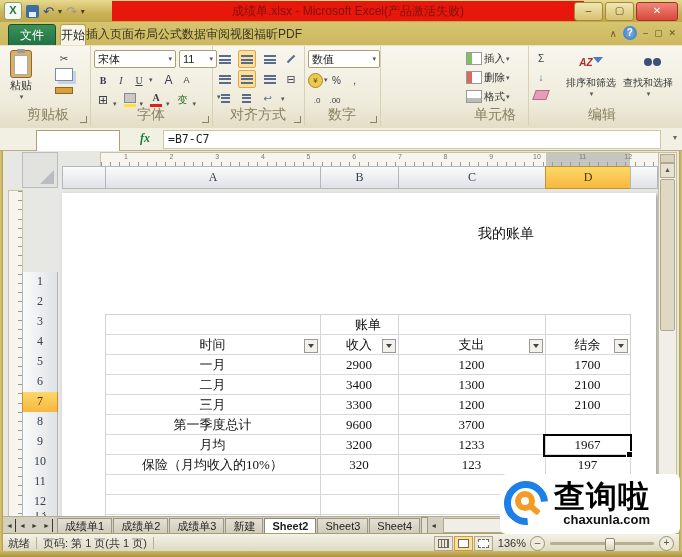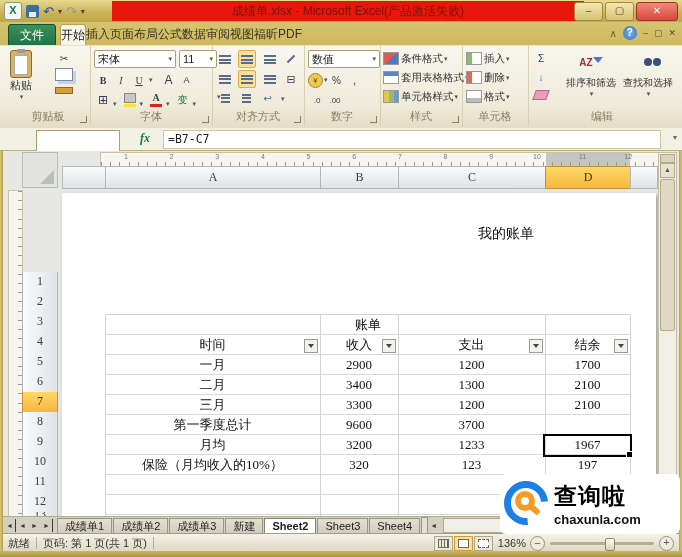--- a/index.html
+++ b/index.html
@@ -32,21 +32,21 @@
   .rtab{padding:0 0;line-height:21px;color:#3a3420;font-size:12px;}
   .rtab.active{background:#f7f4e8;border:1px solid #b4a253;border-bottom:none;border-radius:3px 3px 0 0;color:#1a1a1a;}
   .tr-icons{right:6px;top:26px;display:flex;align-items:center;gap:6px;color:#6a5c2c;font-size:10px;}
   .helpdot{width:14px;height:14px;border-radius:50%;background:radial-gradient(#7fb3e8,#2f6fc0);
     color:#fff;text-align:center;line-height:14px;font-size:10px;font-weight:bold;}
   .wb-btn{font-size:9px;color:#5c5130;}
   
   .ribbon{left:0;top:45px;width:682px;height:82px;background:linear-gradient(#f8f6ee,#efebdb 70%,#e4ddc6);
     border-top:1px solid #e9e2c8;border-bottom:1px solid #b3a258;}
   .group{position:absolute;top:0;height:80px;border-right:1px solid #d8d0b2;}
-  .g-label{position:absolute;bottom:2px;left:0;right:0;text-align:center;font-size:11px;color:#8a8060;}
+  .g-label{position:absolute;bottom:2px;left:0;right:0;text-align:center;font-size:14px;color:#8a8060;}
   .launcher{position:absolute;bottom:3px;right:3px;width:6px;height:6px;
     border-right:1px solid #8a8060;border-bottom:1px solid #8a8060;}
   .mini{display:inline-flex;align-items:center;justify-content:center;height:16px;min-width:16px;
     font-size:10px;color:#3c3c50;margin:0 1px;vertical-align:middle;}
   .mini.sel{background:#fbdf9d;border:1px solid #e0a941;border-radius:2px;}
   .drop{font-size:7px;color:#555;margin-left:1px;}
   .combo{display:inline-flex;align-items:center;justify-content:space-between;height:16px;
     background:#fff;border:1px solid #ad9e6b;border-radius:2px;padding:0 3px;font-size:11px;}
   .lines{display:inline-block;width:12px;height:9px;
     background:repeating-linear-gradient(to bottom,#5a6b8c 0 2px,transparent 2px 3.5px);}
@@ -148,21 +148,21 @@
   .brd-b{left:0;top:551px;width:682px;height:6px;background:linear-gradient(#cdb763,#a8933f);}
   .watermark{right:2px;top:474px;width:180px;height:60px;background:#fff;border-radius:6px;
     display:flex;align-items:center;z-index:50;}
   .wm-logo{position:relative;width:46px;height:46px;margin-left:4px;}
   .wm-c{position:absolute;left:0;top:0;width:40px;height:40px;border-radius:50%;
     border:7px solid #1d7fe8;border-right-color:transparent;transform:rotate(40deg);box-sizing:border-box;width:44px;height:44px;}
   .wm-q{position:absolute;left:11px;top:10px;width:20px;height:20px;border-radius:50%;
     border:6px solid #f59a23;box-sizing:border-box;}
   .wm-qh{position:absolute;left:26px;top:26px;width:10px;height:6px;background:#f59a23;transform:rotate(40deg);border-radius:2px;}
   .wm-texts{display:flex;flex-direction:column;margin-left:4px;}
-  .wm-name{font-size:23px;color:#000;font-weight:bold;letter-spacing:1px;font-family:"Liberation Serif",serif;line-height:32px;}
+  .wm-name{font-size:31px;color:#000;font-weight:bold;letter-spacing:1px;font-family:"Liberation Serif",serif;line-height:32px;}
   .wm-dom{font-size:13px;color:#111;font-weight:bold;text-align:right;line-height:14px;}
 </style>
 </head>
 <body>
 
 <div class="window">
 
   <div class="abs titlebar">
     <div class="abs qat">
       <span class="xl-logo">X</span>
@@ -314,41 +314,20 @@
         <span class="mini">,</span>
       </div>
       <div class="abs" style="left:4px;top:46px;display:flex;">
         <span class="mini" style="font-size:8px;">.0</span>
         <span class="mini" style="font-size:8px;">.00</span>
       </div>
       <span class="g-label">数字</span>
       <span class="launcher"></span>
     </div>
 
-    <div class="group" style="left:380px;width:82px;">
-      <div class="abs" style="left:3px;top:4px;display:flex;flex-direction:column;gap:2px;">
-        <span class="stylebtn">
-          <span class="sticon" style="background:linear-gradient(135deg,#e05a4e 50%,#4e79c8 50%);"></span>
-          <span>条件格式</span>
-          <span class="drop">▾</span>
-        </span>
-        <span class="stylebtn">
-          <span class="sticon" style="background:linear-gradient(#5a84c8 0 4px,#fff 4px);"></span>
-          <span>套用表格格式</span>
-          <span class="drop">▾</span>
-        </span>
-        <span class="stylebtn">
-          <span class="sticon" style="background:linear-gradient(90deg,#e8c44a 0 5px,#8fc06a 5px 10px,#6a9ad0 10px);"></span>
-          <span>单元格样式</span>
-          <span class="drop">▾</span>
-        </span>
-      </div>
-      <span class="g-label">样式</span>
-      <span class="launcher"></span>
-    </div>
 
     <div class="group" style="left:462px;width:66px;">
       <div class="abs" style="left:4px;top:4px;display:flex;flex-direction:column;gap:2px;">
         <span class="stylebtn">
           <span class="sticon" style="background:linear-gradient(90deg,#7fbf6a 0 5px,#fff 5px);"></span>
           <span>插入</span>
           <span class="drop">▾</span>
         </span>
         <span class="stylebtn">
           <span class="sticon" style="background:linear-gradient(90deg,#d86a5a 0 5px,#fff 5px);"></span>
@@ -364,21 +343,21 @@
       <span class="g-label">单元格</span>
     </div>
 
     <div class="group" style="left:528px;width:148px;border-right:none;">
       <div class="abs" style="left:4px;top:4px;display:flex;flex-direction:column;gap:3px;">
         <span class="mini">Σ</span>
         <span class="mini" style="color:#3a6ea5;">↓</span>
         <span class="eraser" style="margin:2px 2px;"></span>
       </div>
       <div class="bigbtn" style="left:34px;top:2px;width:58px;">
-        <span style="display:flex;align-items:center;height:28px;">
+        <span style="display:flex;align-items:center;height:28px;font-style:italic;">
           <span style="font-size:10px;font-weight:bold;color:#a03030;">AZ</span>
           <span class="funnel"></span>
         </span>
         <span style="font-size:10px;white-space:nowrap;">排序和筛选</span>
         <span class="drop">▾</span>
       </div>
       <div class="bigbtn" style="left:94px;top:2px;width:52px;">
         <span style="display:flex;align-items:center;height:28px;">
           <span class="binoc"></span>
         </span>

